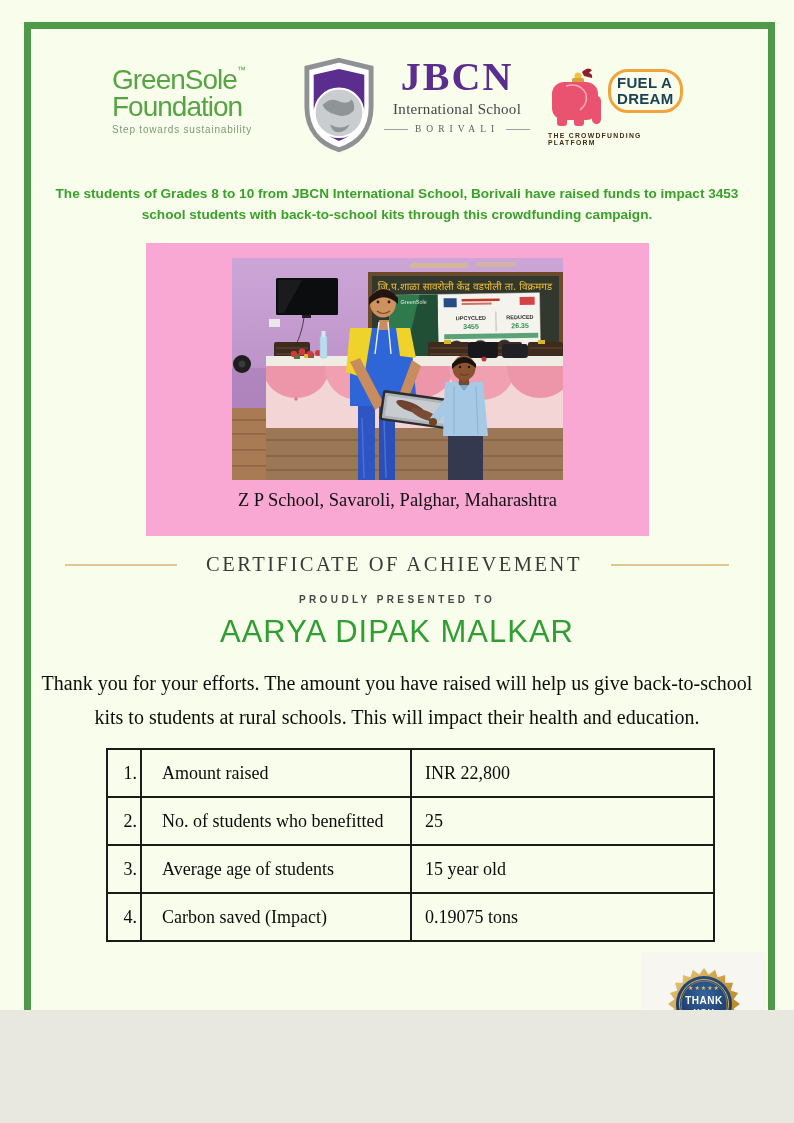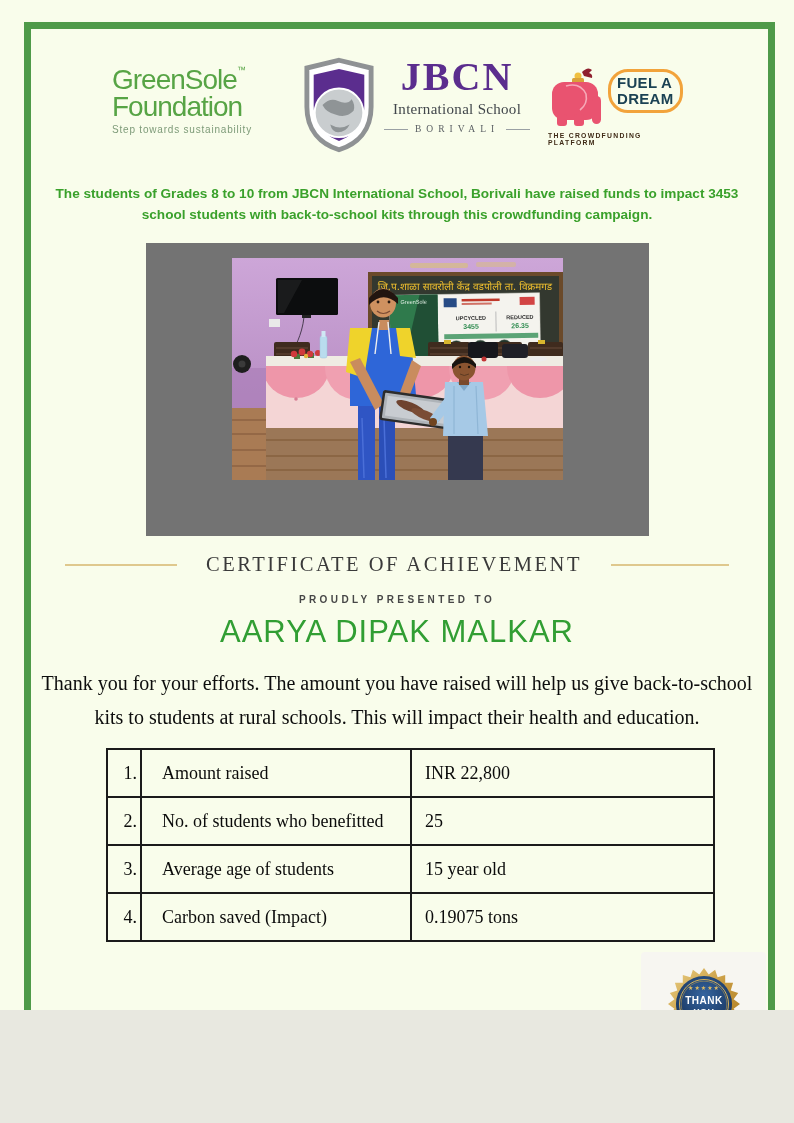--- a/index.html
+++ b/index.html
@@ -31,21 +31,21 @@
   .fad-box { border:3px solid #f2a33b; border-radius:20px; padding:3px 6px; margin-left:4px; margin-top:7px; }
   .fad-line { font-size:15px; font-weight:bold; color:#1b4254; line-height:1.05; letter-spacing:0.3px; }
   .fad-tag { font-size:6.8px; font-weight:bold; letter-spacing:1.3px; color:#3f2a16; margin-top:4px; }
 
   
   .intro { position:absolute; left:52px; top:183px; width:690px; text-align:center;
            font-weight:bold; font-size:13.6px; line-height:1.58; color:#3aa12b; }
 
   
   .photo-card { position:absolute; left:146px; top:243px; width:503px; height:293px;
-                background:#737373; }
+                background:#f9a8d4; }
   .photo-wrap { width:331px; height:222px; margin:15px auto 0; }
   .photo-caption { margin-top:10px; text-align:center; font-family:"Liberation Serif", serif;
                    font-size:18.5px; color:#101010; }
 
   
   .title-row { position:absolute; top:553px; left:0; width:100%; display:flex;
                align-items:center; justify-content:center; gap:29px; }
   .title-line { height:2px; background:#dfc88d; }
   .title-line.l { width:112px; } .title-line.r { width:118px; }
   .title-text { font-family:"Liberation Serif", serif; font-size:20.5px; letter-spacing:2.5px;
@@ -261,20 +261,21 @@
           <path d="M222,128 L222,176 M244,128 L246,176" stroke="#8fb6d6" stroke-width="1.2"></path>
           <rect x="227" y="119" width="10" height="8" fill="#7a4a2c"></rect>
           <ellipse cx="232" cy="110" rx="11.5" ry="12.5" fill="#8a5430"></ellipse>
           <path d="M220,106 Q232,92 244,106 L244,110 Q232,99 220,111 Z" fill="#191410"></path>
           <circle cx="228" cy="109" r="1.2" fill="#1e130c"></circle>
             <circle cx="237" cy="109" r="1.2" fill="#1e130c"></circle>
           <path d="M228,116 Q232,119 237,116" stroke="#5c3a22" stroke-width="1" fill="none"></path>
         </g>
       </svg>
     </div>
+    <div class="photo-caption">Z P School, Savaroli, Palghar, Maharashtra</div>
   </div>
 
   <div class="title-row">
     <div class="title-line l"></div>
     <div class="title-text">CERTIFICATE OF ACHIEVEMENT</div>
     <div class="title-line r"></div>
   </div>
   <div class="subtitle">PROUDLY PRESENTED TO</div>
   <div class="name">AARYA DIPAK MALKAR</div>
   <div class="message">Thank you for your efforts. The amount you have raised will help us give back-to-school kits to students at rural schools. This will impact their health and education.</div>

